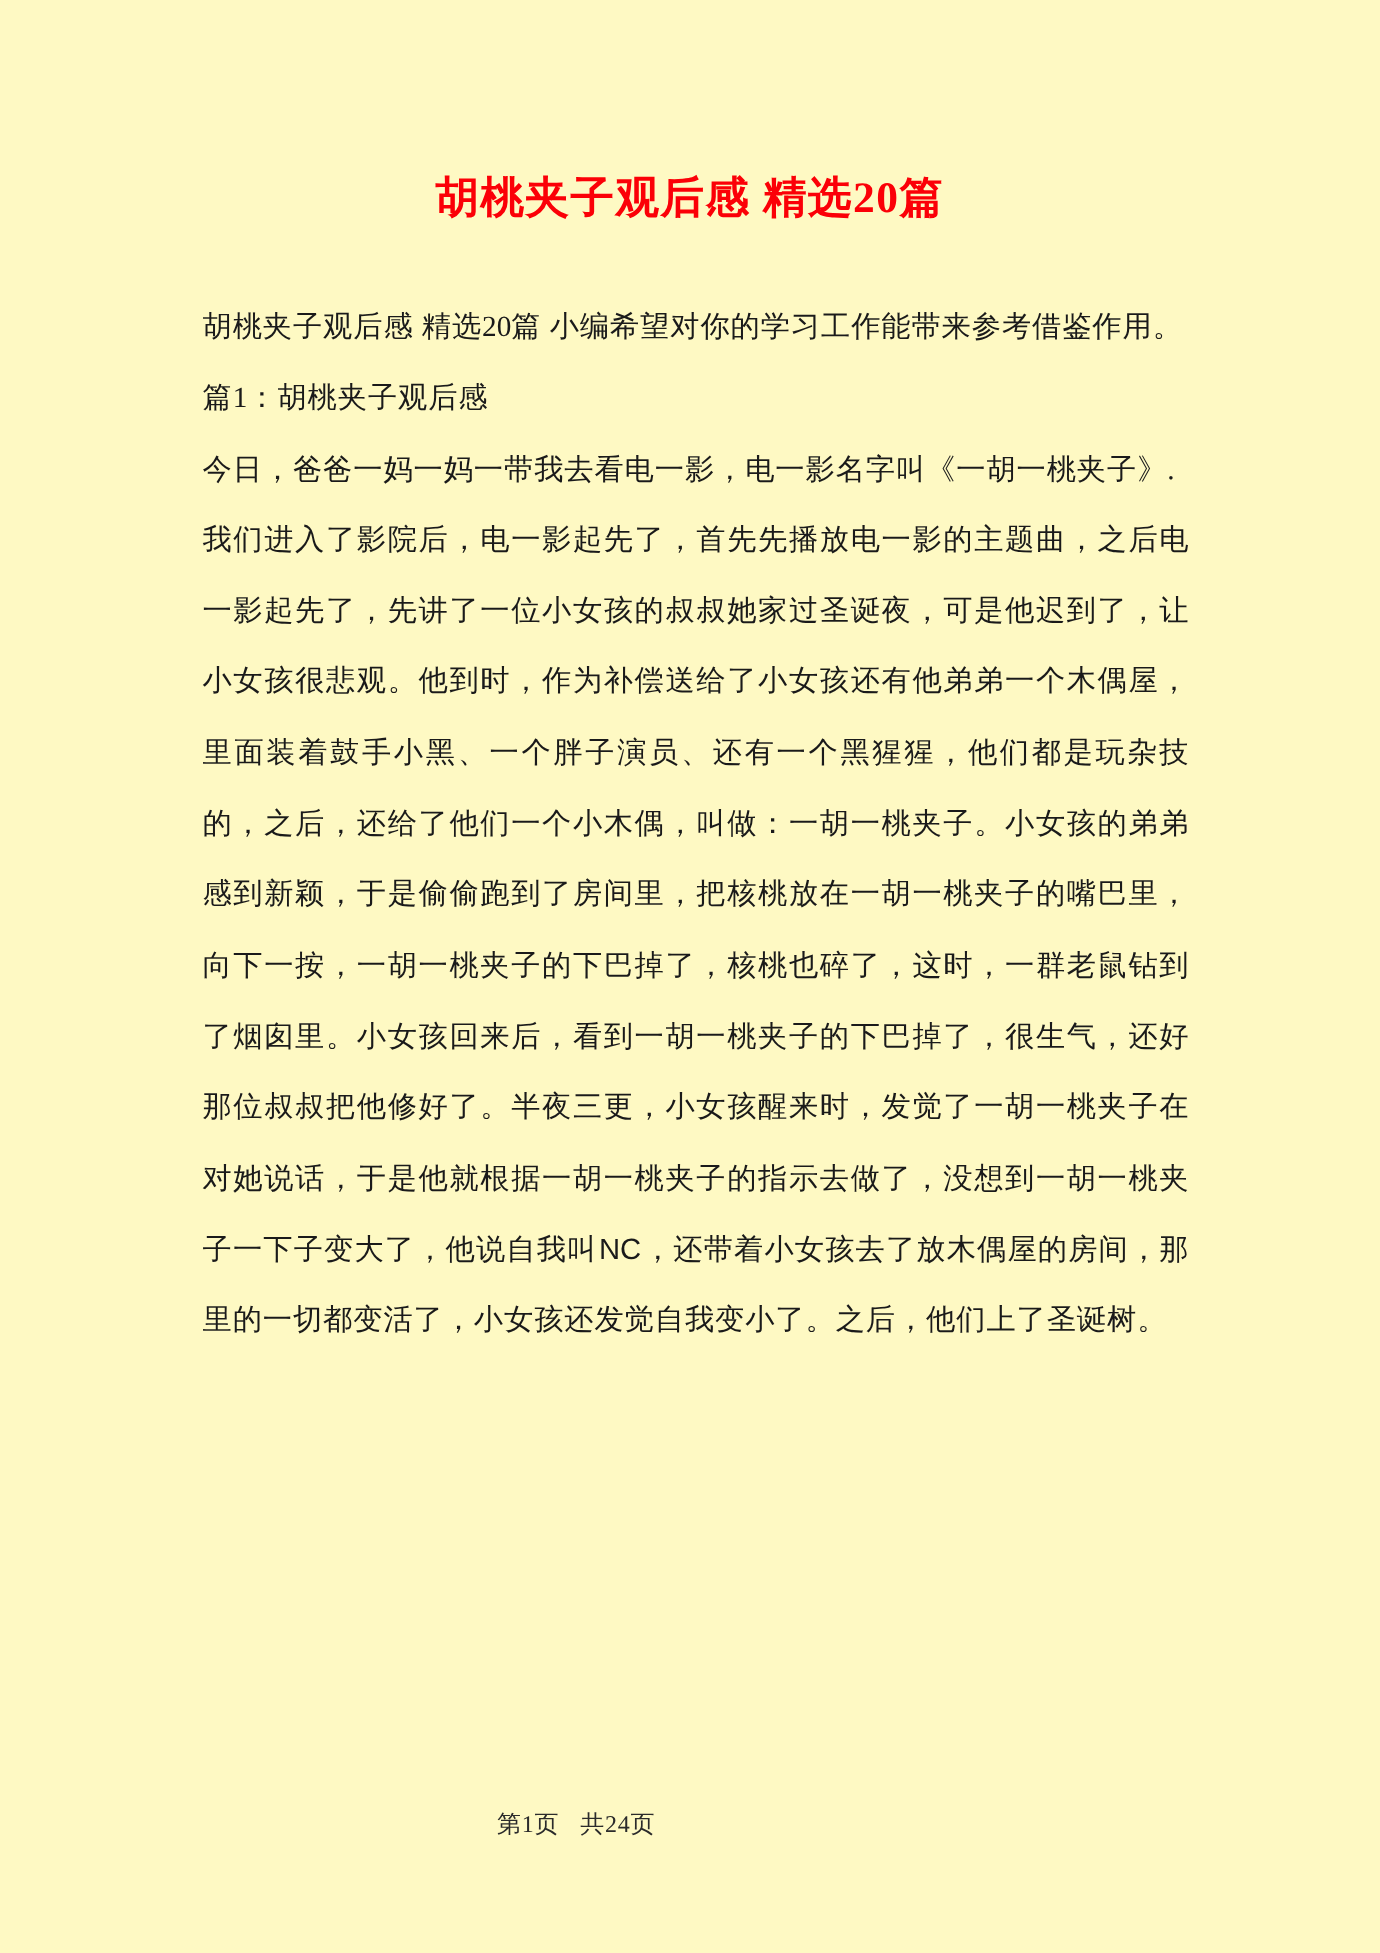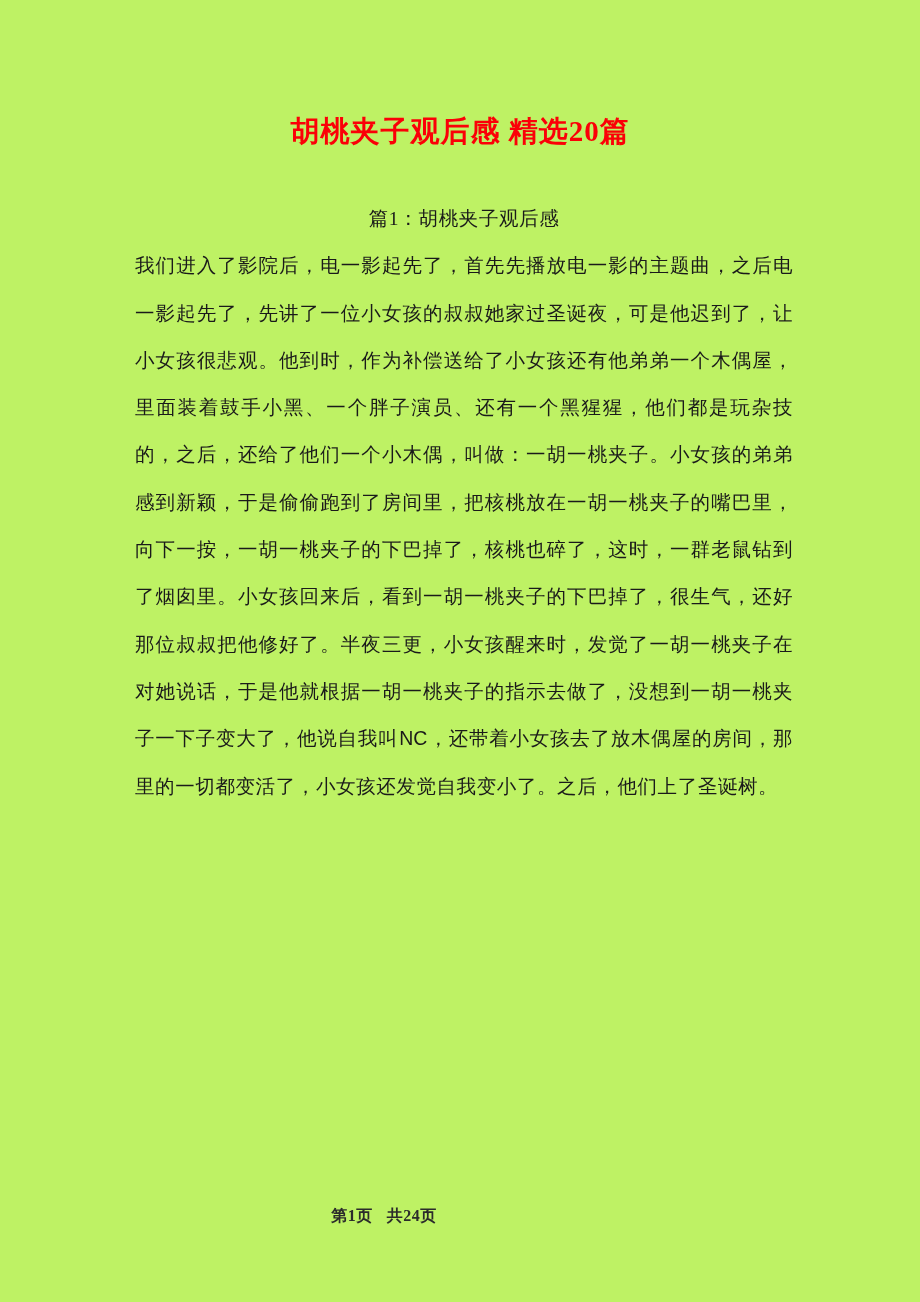--- a/index.html
+++ b/index.html
@@ -7,21 +7,21 @@
     padding: 0;
     background: #ffffff;
   }
   body {
     font-family: "Liberation Serif", "DejaVu Serif", serif;
   }
   .page {
     position: relative;
     width: 920px;
     height: 1302px;
-    background: #bef264;
+    background: #fef9c3;
     overflow: hidden;
     box-sizing: border-box;
   }
   .doc-title {
     position: absolute;
     top: 112px;
     left: 0;
     width: 920px;
     text-align: center;
     color: #fb0007;
@@ -42,21 +42,21 @@
     font-size: 19.5px;
     line-height: 47.3px;
     color: #1a1a1a;
     text-align: justify;
     text-justify: inter-character;
     letter-spacing: 0.6px;
     font-family: "Liberation Serif", "DejaVu Serif", serif;
     word-break: break-all;
   }
   .para.heading-line {
-    text-align: center;
+    text-align: left;
   }
   .para .lat {
     font-family: "Liberation Sans", "DejaVu Sans", sans-serif;
     font-weight: normal;
     letter-spacing: 0;
     padding: 0 1px;
   }
   .para .num {
     font-family: "Liberation Serif", "DejaVu Serif", serif;
     letter-spacing: 0;
@@ -64,39 +64,40 @@
   .footer {
     position: absolute;
     left: 0;
     top: 1206px;
     width: 768px;
     text-align: center;
     font-size: 16px;
     color: #2b2b2b;
     letter-spacing: 0.5px;
     font-family: "Liberation Serif", "DejaVu Serif", serif;
-    font-weight: bold;
   }
   .footer .pg {
     font-family: "Liberation Serif", "DejaVu Serif", serif;
   }
   .footer .sep {
     display: inline-block;
     width: 14px;
   }
 </style>
 </head>
 <body>
 
 <div class="page">
 
   <div class="doc-title">胡桃夹子观后感 精选20篇</div>
 
   <div class="body-block">
+    <p class="para">胡桃夹子观后感 精选<span class="num">20</span>篇 小编希望对你的学习工作能带来参考借鉴作用。</p>
     <p class="para heading-line">篇<span class="num">1</span>：胡桃夹子观后感</p>
+    <p class="para">今日，爸爸一妈一妈一带我去看电一影，电一影名字叫《一胡一桃夹子》.</p>
     <p class="para">我们进入了影院后，电一影起先了，首先先播放电一影的主题曲，之后电一影起先了，先讲了一位小女孩的叔叔她家过圣诞夜，可是他迟到了，让小女孩很悲观。他到时，作为补偿送给了小女孩还有他弟弟一个木偶屋，里面装着鼓手小黑、一个胖子演员、还有一个黑猩猩，他们都是玩杂技的，之后，还给了他们一个小木偶，叫做：一胡一桃夹子。小女孩的弟弟感到新颖，于是偷偷跑到了房间里，把核桃放在一胡一桃夹子的嘴巴里，向下一按，一胡一桃夹子的下巴掉了，核桃也碎了，这时，一群老鼠钻到了烟囱里。小女孩回来后，看到一胡一桃夹子的下巴掉了，很生气，还好那位叔叔把他修好了。半夜三更，小女孩醒来时，发觉了一胡一桃夹子在对她说话，于是他就根据一胡一桃夹子的指示去做了，没想到一胡一桃夹子一下子变大了，他说自我叫<span class="lat">NC</span>，还带着小女孩去了放木偶屋的房间，那里的一切都变活了，小女孩还发觉自我变小了。之后，他们上了圣诞树。</p>
   </div>
 
   <div class="footer">
     <span class="pg">第</span><span class="pg">1</span><span class="pg">页</span><span class="sep"></span><span class="pg">共</span><span class="pg">24</span><span class="pg">页</span>
   </div>
 
 </div>
 
 </body></html>

